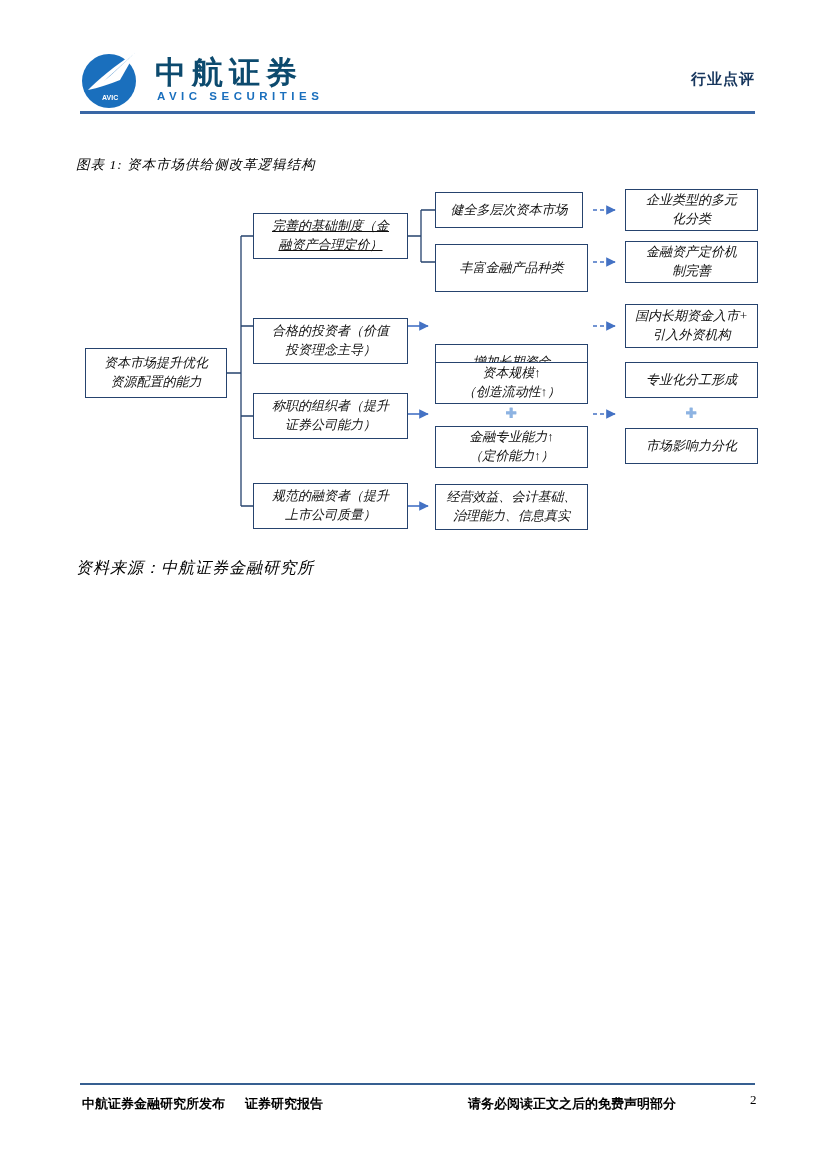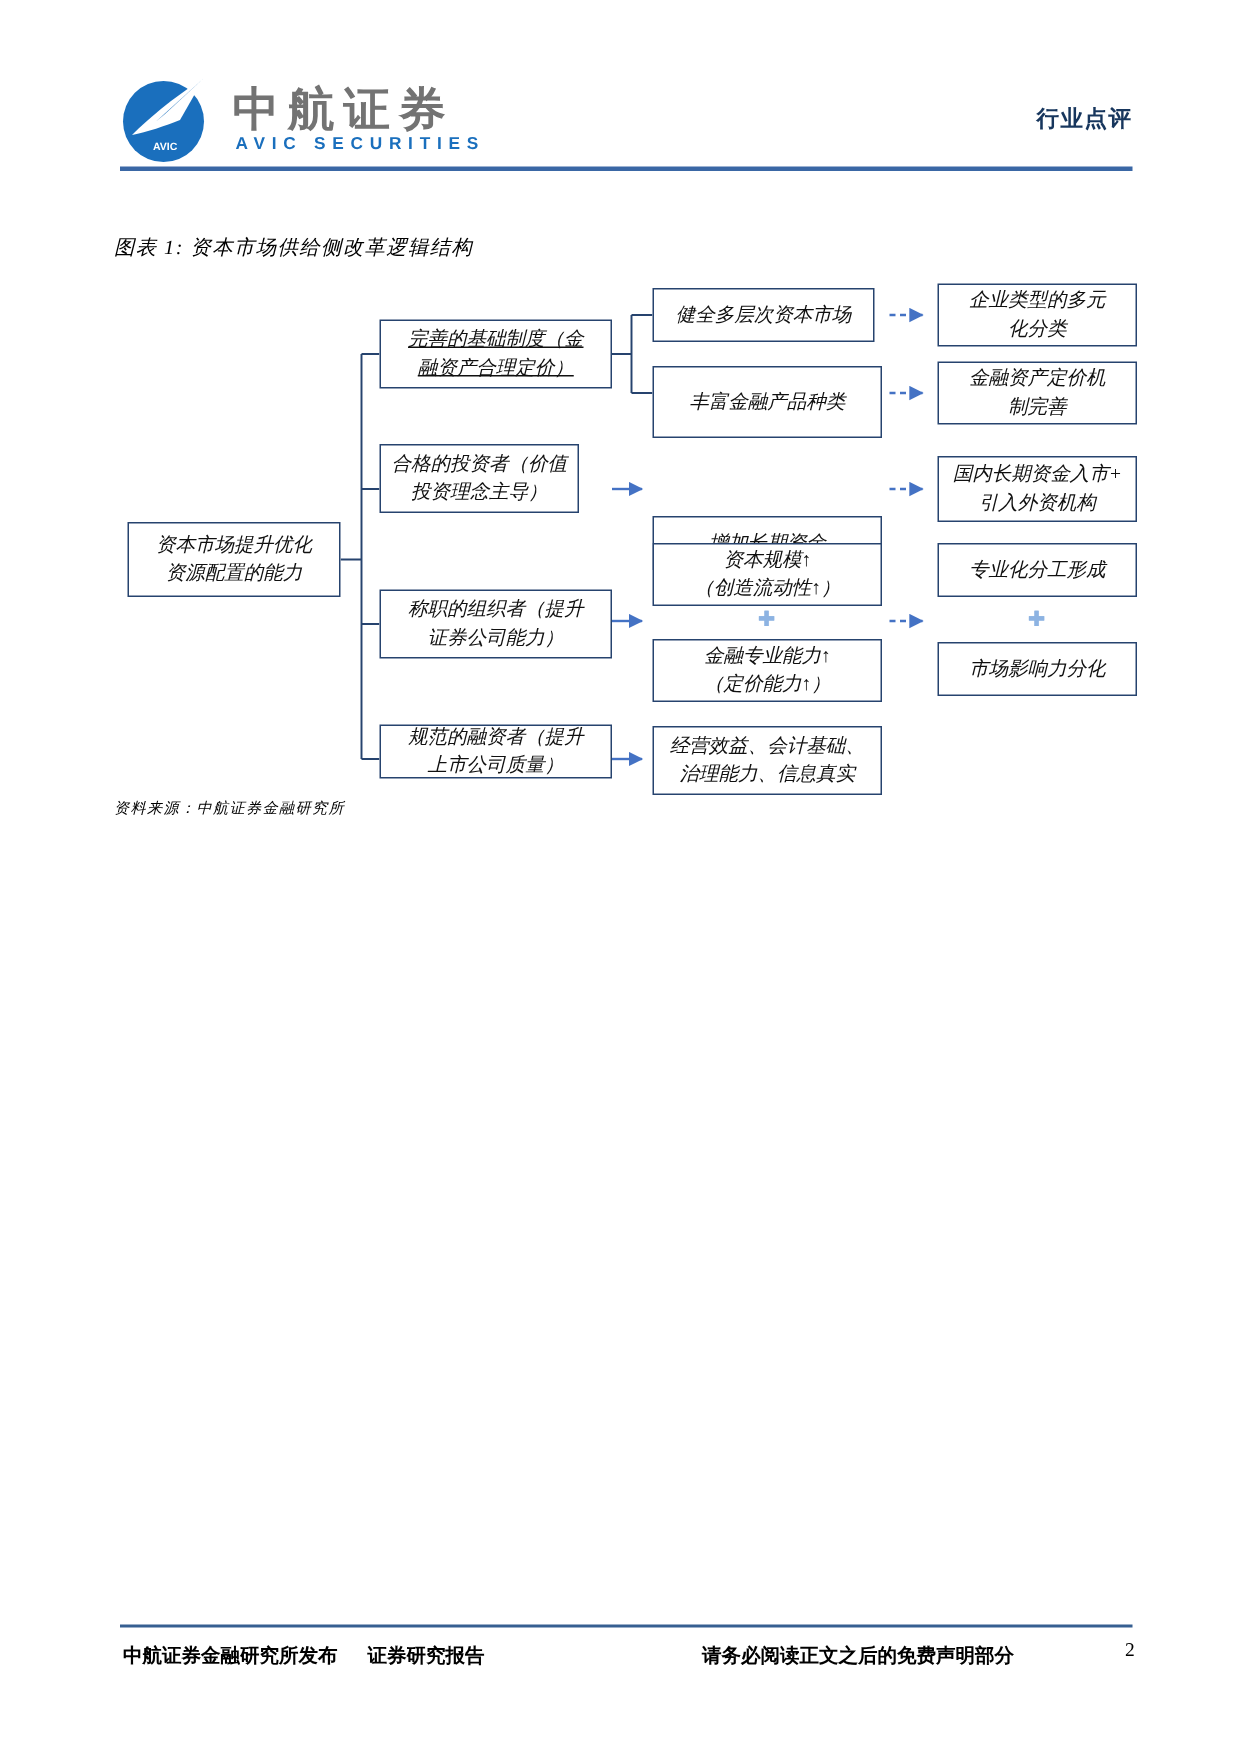--- a/index.html
+++ b/index.html
@@ -6,21 +6,21 @@
   .page {
     position:relative; width:827px; height:1169px; margin:0 auto;
     background:#ffffff; overflow:hidden;
     font-family:"Liberation Serif", serif;
   }
   
   .logo-svg { position:absolute; left:80px; top:50px; width:62px; height:62px; }
   .brand-cn {
     position:absolute; left:155px; top:52px;
     font-family:"Liberation Sans", sans-serif; font-weight:bold;
-    font-size:31px; letter-spacing:6px; color:#737373;
+    font-size:31px; letter-spacing:6px; color:#0c4a6e;
   }
   .brand-en {
     position:absolute; left:157px; top:90px;
     font-family:"Liberation Sans", sans-serif; font-weight:bold;
     font-size:11.5px; letter-spacing:4.5px; color:#1a6fbd;
   }
   .doc-type {
     position:absolute; right:72px; top:70px;
     font-family:"Liberation Sans", sans-serif; font-weight:bold;
     font-size:15px; color:#17365d; letter-spacing:1px;
@@ -28,22 +28,22 @@
   .header-rule {
     position:absolute; left:80px; top:111px; width:675px; height:3px;
     background:#3a67a5;
   }
   
   .fig-title {
     position:absolute; left:76px; top:156px;
     font-style:italic; font-size:13.5px; color:#000; letter-spacing:1px;
   }
   .fig-source {
-    position:absolute; left:76px; top:532px;
-    font-style:italic; font-size:10px; color:#000; letter-spacing:1px;
+    position:absolute; left:76px; top:558px;
+    font-style:italic; font-size:16px; color:#000; letter-spacing:1px;
   }
   
   .connectors { position:absolute; left:0; top:0; width:827px; height:600px; z-index:1; }
   .node {
     position:absolute; z-index:2; box-sizing:border-box;
     border:1px solid #26436e; background:#ffffff;
     display:flex; align-items:center; justify-content:center;
     text-align:center; white-space:pre-line;
     font-style:italic; font-size:13px; line-height:1.45; color:#101010;
   }
@@ -111,25 +111,25 @@
     <path d="M593 262 H615" stroke="#4472c4" stroke-width="1.6" stroke-dasharray="4 3" fill="none" marker-end="url(#arr)"></path>
     <path d="M593 326 H615" stroke="#4472c4" stroke-width="1.6" stroke-dasharray="4 3" fill="none" marker-end="url(#arr)"></path>
     <path d="M593 414 H615" stroke="#4472c4" stroke-width="1.6" stroke-dasharray="4 3" fill="none" marker-end="url(#arr)"></path>
   </svg>
 
   <div class="node" style="left:85px;top:348px;width:142px;height:50px;">资本市场提升优化
 资源配置的能力</div>
 
   <div class="node" style="left:253px;top:213px;width:155px;height:46px;text-decoration:underline;">完善的基础制度（金
 融资产合理定价）</div>
-  <div class="node" style="left:253px;top:296px;width:133px;height:46px;">合格的投资者（价值
+  <div class="node" style="left:253px;top:318px;width:155px;height:46px;">合格的投资者（价值
 投资理念主导）</div>
   <div class="node" style="left:253px;top:393px;width:155px;height:46px;">称职的组织者（提升
 证券公司能力）</div>
-  <div class="node" style="left:253px;top:483px;width:155px;height:36px;">规范的融资者（提升
+  <div class="node" style="left:253px;top:483px;width:155px;height:46px;">规范的融资者（提升
 上市公司质量）</div>
 
   <div class="node" style="left:435px;top:192px;width:148px;height:36px;">健全多层次资本市场</div>
   <div class="node" style="left:435px;top:244px;width:153px;height:48px;">丰富金融产品种类</div>
   <div class="node" style="left:435px;top:308px;width:153px;height:36px;margin-top:36px;">增加长期资金</div>
   <div class="node" style="left:435px;top:362px;width:153px;height:42px;">资本规模↑
 （创造流动性↑）</div>
   <div class="node" style="left:435px;top:426px;width:153px;height:42px;">金融专业能力↑
 （定价能力↑）</div>
   <div class="node" style="left:435px;top:484px;width:153px;height:46px;">经营效益、会计基础、

